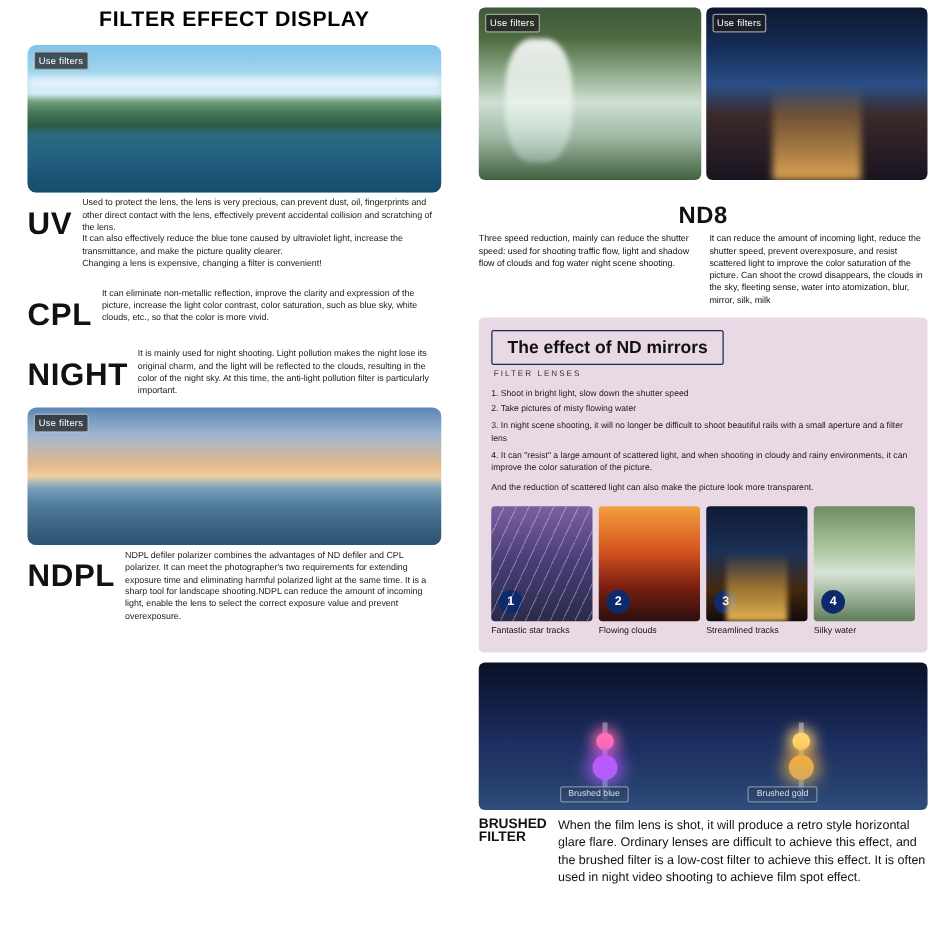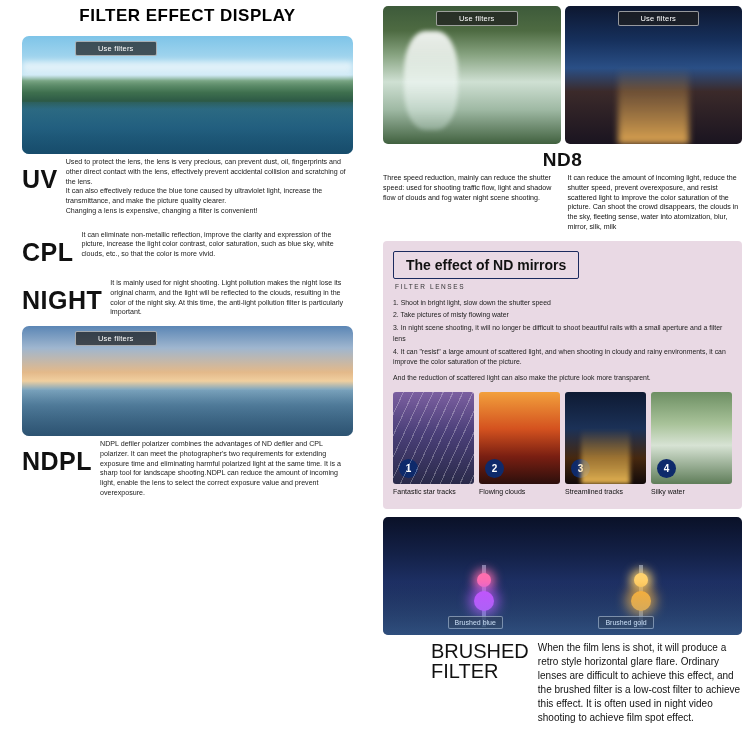--- a/index.html
+++ b/index.html
@@ -30,26 +30,25 @@
     position:relative;
     overflow:hidden;
     border-radius:7px;
   }
   .tag {
     position:absolute;
     top:5px; left:5px;
     background:rgba(30,30,30,0.72);
     color:#fff;
     font-size:7.5px;
-    padding:2px 22px;
+    padding:2px 3px;
     border-radius:2px;
     border:1px solid rgba(255,255,255,0.55);
     letter-spacing:0.2px;
     white-space:nowrap;
-    margin-left:48px;
   }
 
   .split { display:flex; gap:2px;flex-direction:column; }
 
   
   .row { display:flex; align-items:flex-start; margin-top:4px; }
   .big-label {
     font-weight:bold;
     font-size:25px;
     letter-spacing:0.5px;
@@ -121,21 +120,21 @@
     filter:blur(2px); border-radius:40%;
   }
   .nd256-img { flex:1; height:138px; position:relative; overflow:hidden; border-radius:5px;
     background:linear-gradient(180deg,#0d1730 0%, #16305c 25%, #2a4f86 45%, #3b2a2a 62%, #1a1420 100%); }
   .nd256-img::after{
     content:""; position:absolute; left:30%; bottom:0; width:40%; height:55%;
     background:linear-gradient(0deg,rgba(255,190,90,.85),rgba(255,120,60,0));
     filter:blur(3px);
   }
 
-  .nd-names { display:flex; padding:0 8px; margin-top:5px;flex-direction:column; }
+  .nd-names { display:flex; padding:0 8px; margin-top:18px;flex-direction:column; }
   .nd-names > div { flex:1; text-align:center; font-weight:bold; font-size:19px; letter-spacing:0.5px; }
   .nd-descs { display:flex; padding:0 8px; gap:10px; margin-top:3px; }
   .nd-descs > div { flex:1; font-size:7.1px; line-height:1.38; }
 
   
   .nd-panel {
     margin:8px 8px 0 8px;
     background:#e9d9e4;
     border-radius:4px;
     padding:10px 10px 12px 10px;
@@ -183,21 +182,21 @@
     background:linear-gradient(0deg,rgba(90,150,220,.45),rgba(20,40,90,0));
   }
   .tower { position:absolute; bottom:8px; width:0; height:0; }
   .tower .stalk { position:absolute; bottom:0; left:-2px; width:4px; height:62px; background:rgba(200,220,255,.5); }
   .tower .ball1 { position:absolute; bottom:40px; left:-7px; width:14px; height:14px; border-radius:50%; background:#ff6fae; box-shadow:0 0 10px 4px rgba(255,110,174,.8); }
   .tower .ball2 { position:absolute; bottom:16px; left:-10px; width:20px; height:20px; border-radius:50%; background:#c850ff; box-shadow:0 0 12px 5px rgba(200,80,255,.7); }
   .tower.gold .ball1 { background:#ffd36f; box-shadow:0 0 10px 4px rgba(255,211,111,.85); }
   .tower.gold .ball2 { background:#ffb030; box-shadow:0 0 12px 5px rgba(255,176,48,.75); }
 
   .brushed-row { display:flex; padding:0 8px; margin-top:6px; align-items:flex-start; }
-  .brushed-label { font-weight:normal; font-size:20px; line-height:1.02; flex:0 0 auto;margin-left:48px; }
+  .brushed-label { font-weight:bold; font-size:11px; line-height:1.02; flex:0 0 auto; }
   .brushed-desc { font-size:10px; line-height:1.4; padding-left:9px; flex:1; }
 
   .tag-b { position:absolute; bottom:6px; background:rgba(25,25,35,0.7); color:#fff;
     font-size:7px; padding:2px 6px; border-radius:2px; border:1px solid rgba(255,255,255,.5); }
 </style>
 </head>
 <body>
 
 <div class="page">
 

